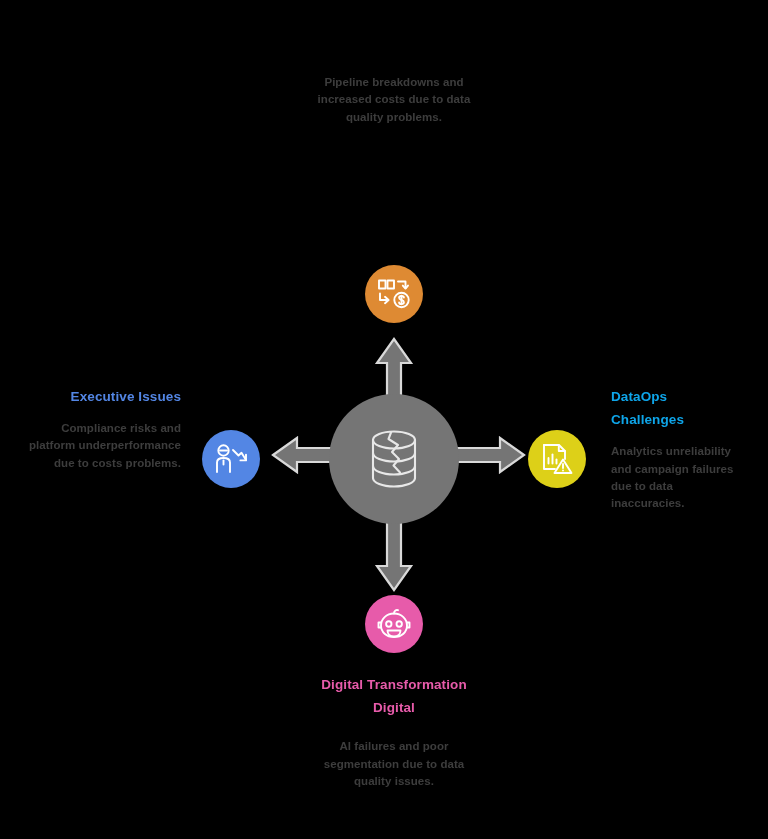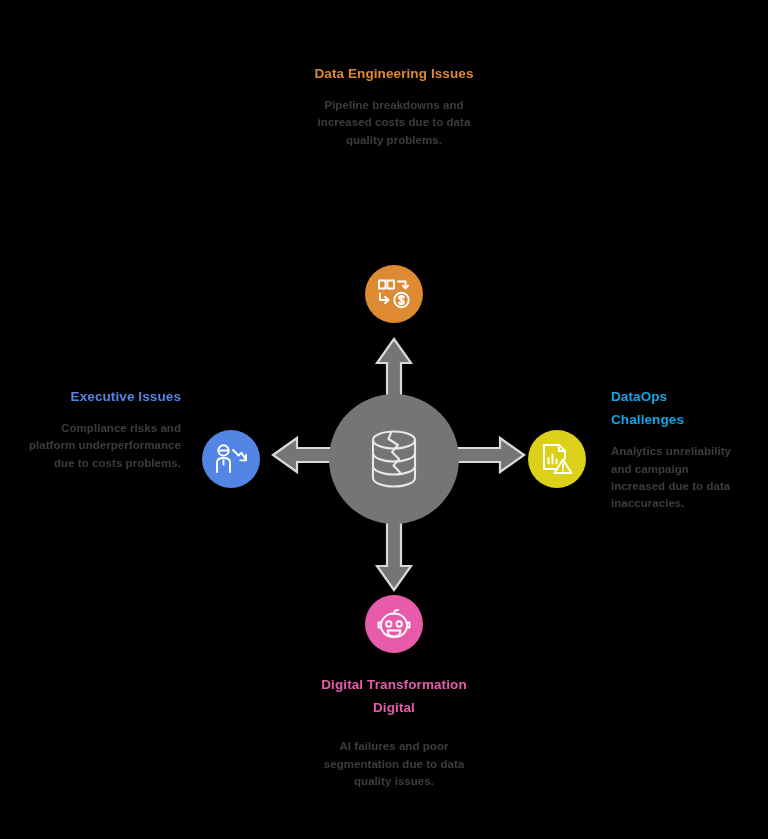--- a/index.html
+++ b/index.html
@@ -182,21 +182,20 @@
         <path d="M8 19.8 L11.6 23 L8 26.2"></path>
 
         <circle cx="24.5" cy="23" r="7.2"></circle>
         <path d="M24.5 18.7 L24.5 27.3"></path>
         <path d="M26.9 20.6 C26.9 19.5 25.8 19 24.5 19 C23.2 19 22.1 19.6 22.1 20.8 C22.1 23.6 26.9 22.4 26.9 25.2 C26.9 26.4 25.8 27 24.5 27 C23.2 27 22.1 26.5 22.1 25.4"></path>
       </g>
     </svg>
   </div>
 
   <div class="node-label block-top">
-    <div class="node-heading" style="color:#DE8A33">Data Engineering Issues</div>
     <div class="node-desc">Pipeline breakdowns and increased costs due to data quality problems.</div>
   </div>
 
   <div class="node-icon icon-left">
     <svg width="34" height="34" viewBox="0 0 34 34">
       <g fill="none" stroke="#ffffff" stroke-width="1.9" stroke-linecap="round" stroke-linejoin="round">
 
         <circle cx="9.5" cy="8.5" r="5.2"></circle>
         <path d="M6 8.5 L13 8.5"></path>
 
@@ -228,21 +227,21 @@
 
         <path d="M23 17.5 L31.5 31 L14.5 31 Z"></path>
         <path d="M23 22 L23 26"></path>
         <path d="M23 28.4 L23 28.5"></path>
       </g>
     </svg>
   </div>
 
   <div class="node-label block-right">
     <div class="node-heading" style="color:#0ea5e9">DataOps Challenges</div>
-    <div class="node-desc">Analytics unreliability and campaign increased due to data inaccuracies.</div>
+    <div class="node-desc">Analytics unreliability and campaign failures due to data inaccuracies.</div>
   </div>
 
   <div class="node-icon icon-bottom">
     <svg width="34" height="34" viewBox="0 0 34 34">
       <g fill="none" stroke="#ffffff" stroke-width="1.9" stroke-linecap="round" stroke-linejoin="round">
 
         <path d="M17 6.5 C17 3.6 19.4 2.5 21 3.2"></path>
 
         <path d="M17 6.5 C9.3 6.5 4 12 4 18.5 C4 25 9.3 30 17 30 C24.7 30 30 25 30 18.5 C30 12 24.7 6.5 17 6.5 Z"></path>
 

